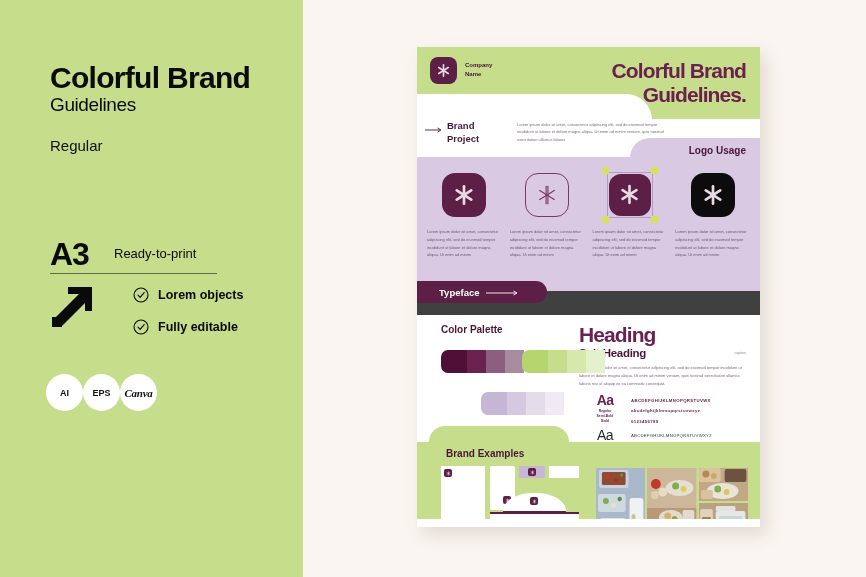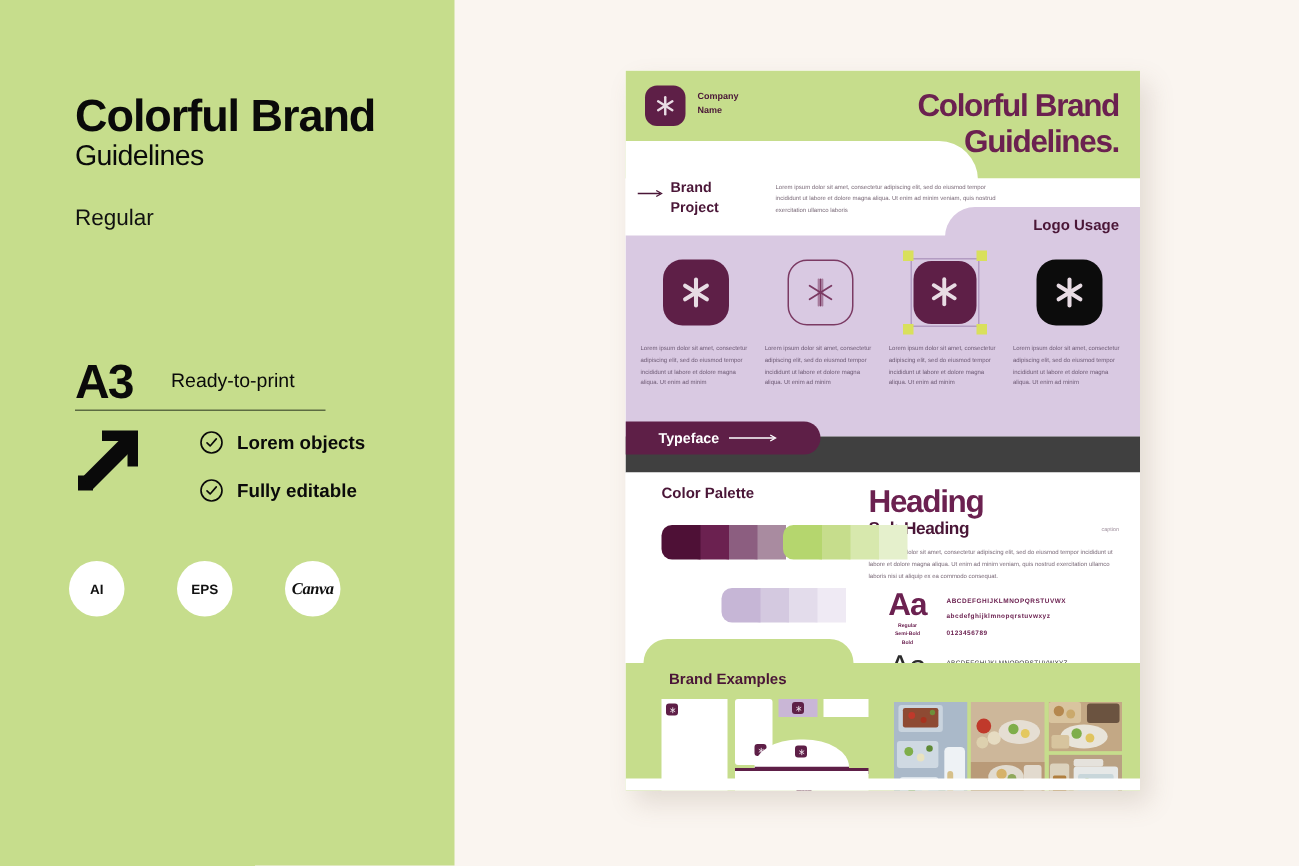--- a/index.html
+++ b/index.html
@@ -78,21 +78,20 @@
     color: #0A0A0A;
   }
   .lp-feature .chk {
     width: 16px; height: 16px;
     flex: 0 0 16px;
   }
   .lp-badges {
     position: absolute;
     left: 46px; top: 374px;
     display: flex;
-    gap: 35px;
   }
   .badge {
     width: 37px; height: 37px;
     border-radius: 50%;
     background: #fff;
     display: flex;
     align-items: center;
     justify-content: center;
     font-size: 9px;
     font-weight: bold;
@@ -353,21 +352,21 @@
     line-height: 1.95;
     color: #7a6a78;
   }
   .t-spec {
     display: flex;
     align-items: flex-start;
     margin-top: 7px;
   }
   .t-aa-wrap { width: 52px; text-align: center; }
   .t-aa {
-    font-size: 21px;
+    font-size: 14px;
     font-weight: bold;
     letter-spacing: -0.6px;
     line-height: 0.95;
     color: #6B2150;
   }
   .t-aa.light {
     font-weight: normal;
     color: #2b2b2b;
   }
   .t-weights {

